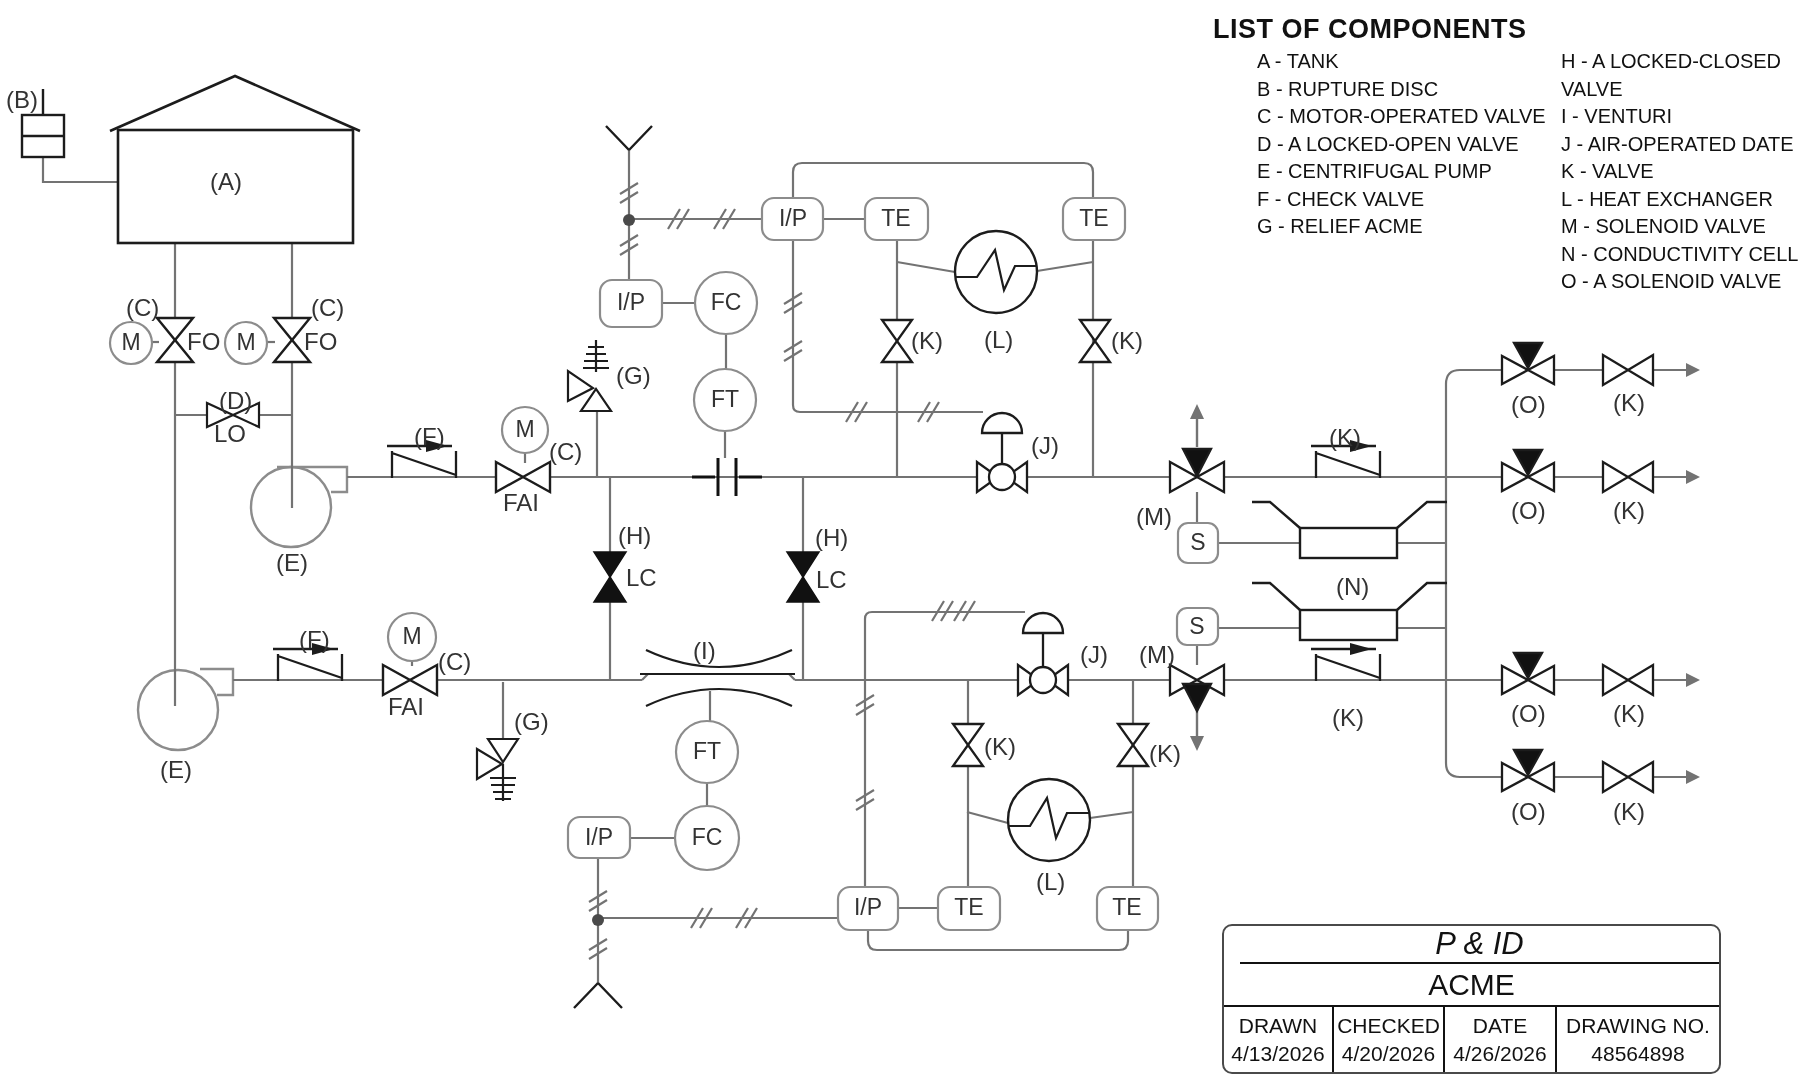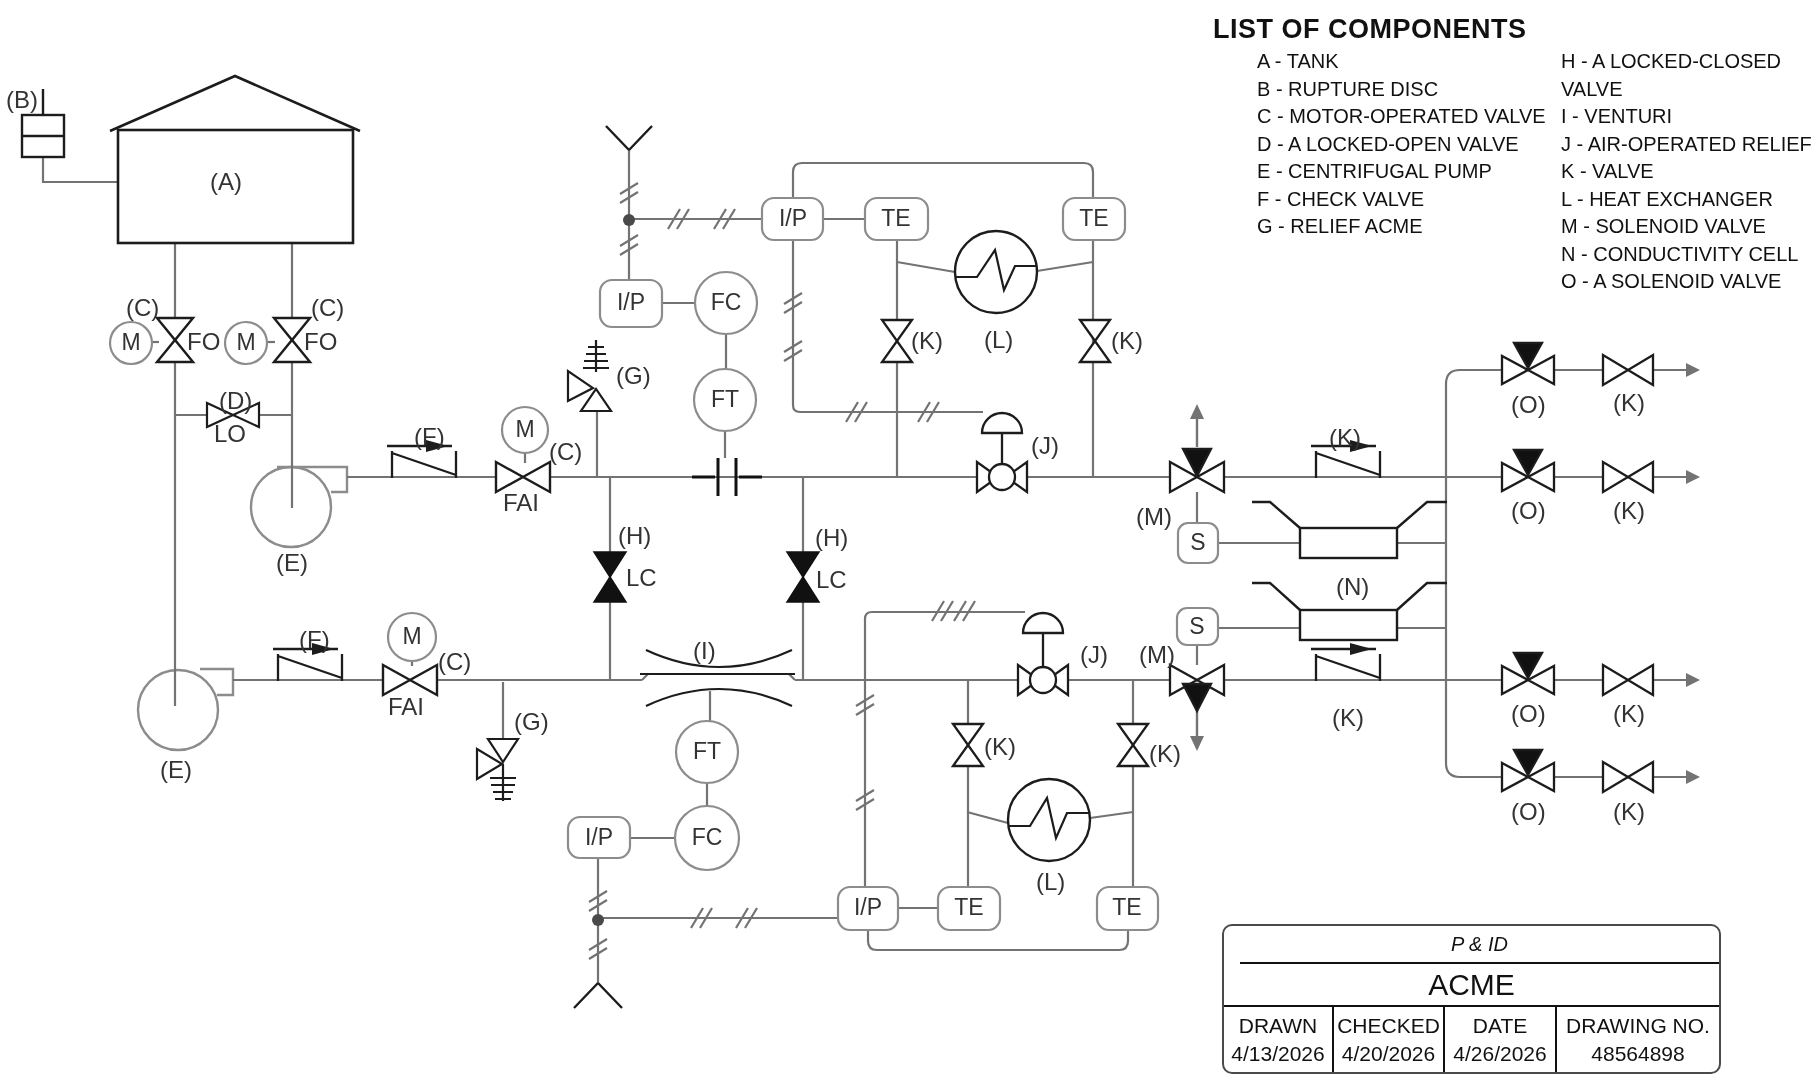--- a/index.html
+++ b/index.html
@@ -10,21 +10,21 @@
   .ilbl{position:absolute;font-size:23px;color:#333;transform:translate(-50%,-52%);white-space:nowrap;}
   
   .legend-title{position:absolute;left:1213px;top:14px;font-size:27px;font-weight:bold;color:#111;letter-spacing:.5px;}
   .legend-col{position:absolute;top:48px;font-size:20px;color:#111;line-height:27.5px;margin-left:32px;}
   .legend-col.left{left:1225px;}
   .legend-col.right{left:1529px;}
   
   .tblock{position:absolute;left:1222px;top:924px;width:499px;height:150px;border:2.5px solid #4a4a4a;
           border-radius:10px;box-sizing:border-box;color:#111;overflow:hidden;background:#fff;}
   .tb-row1{height:36px;border-bottom:2px solid #111;display:flex;align-items:center;justify-content:center;
-           font-size:20px;font-style:italic;margin-left:16px;}
+           font-size:31px;font-style:italic;margin-left:16px;}
   .tb-row2{height:41px;border-bottom:2px solid #111;display:flex;align-items:center;justify-content:center;font-size:30px;}
   .tb-row3{display:flex;height:66px;}
   .tb-cell{border-right:2px solid #111;display:flex;flex-direction:column;align-items:center;justify-content:space-evenly;
            font-size:21px;box-sizing:border-box;padding:2px 0;text-align:center;}
   .tb-cell:last-child{border-right:none;}
   .c1{width:110px}.c2{width:111px}.c3{width:112px}.c4{flex:1}
 </style>
 </head>
 <body>
 
@@ -456,21 +456,21 @@
     <div class="legend-item">B - RUPTURE DISC</div>
     <div class="legend-item">C - MOTOR-OPERATED VALVE</div>
     <div class="legend-item">D - A LOCKED-OPEN VALVE</div>
     <div class="legend-item">E - CENTRIFUGAL PUMP</div>
     <div class="legend-item">F - CHECK VALVE</div>
     <div class="legend-item">G - RELIEF ACME</div>
   </div>
   <div class="legend-col right">
     <div class="legend-item">H - A LOCKED-CLOSED VALVE</div>
     <div class="legend-item">I - VENTURI</div>
-    <div class="legend-item">J - AIR-OPERATED RELIEF</div>
+    <div class="legend-item">J - AIR-OPERATED DATE</div>
     <div class="legend-item">K - VALVE</div>
     <div class="legend-item">L - HEAT EXCHANGER</div>
     <div class="legend-item">M - SOLENOID VALVE</div>
     <div class="legend-item">N - CONDUCTIVITY CELL</div>
     <div class="legend-item">O - A SOLENOID VALVE</div>
   </div>
 </div>
 
 <div class="tblock">
   <div class="tb-row1">P &amp; ID</div>

